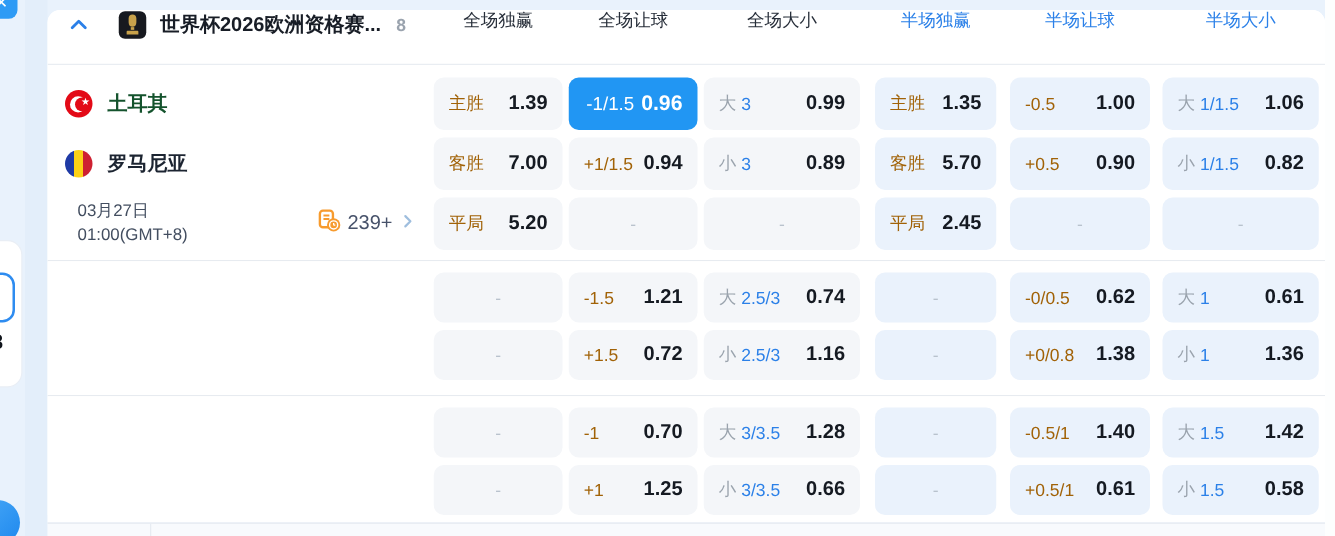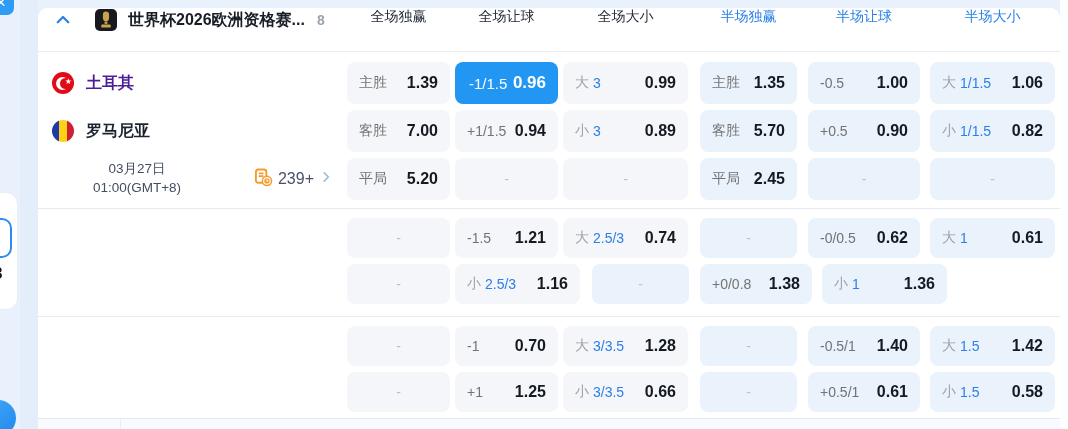--- a/index.html
+++ b/index.html
@@ -59,43 +59,43 @@
   .sep { height:1px; background:#e7ebf0; }
   .row { display:flex; align-items:stretch; margin-bottom:6px; }
   .g1 .row { height:42px; }
   .g2 .row, .g3 .row { height:40px; }
   .row:last-child { margin-bottom:0; }
 
   
   .cell { border-radius:8px; display:flex; align-items:center; font-size:14px; }
   .ft { background:#f4f6f9; }
   .ht { background:#eaf2fc; }
-  .lb { color:#737373; padding-left:12px; white-space:nowrap; }
+  .lb { color:#a16207; padding-left:12px; white-space:nowrap; }
   .pre { color:#9aa3ad; padding-left:12px; }
   .line { color:#2b80e8; margin-left:4px; white-space:nowrap; }
   .val { margin-left:auto; padding-right:12px; font-weight:700; font-size:16px; color:#151a22; white-space:nowrap; }
   .cell.sel { background:#2196f3; }
   .cell.sel .lb { color:#fff; font-size:15px; padding-left:14px; }
   .cell.sel .val { color:#fff; font-size:17px; }
   .cell.dash { justify-content:center; }
   .cell.dash span { color:#b9c2cd; font-size:14px; }
 
   
   .team { padding-left:14px; gap:12px; }
   .team-name { font-size:16px; font-weight:700; }
-  .team-name.home { color:#4c1d95; }
+  .team-name.home { color:#14532d; }
   .team-name.away { color:#1c2431; }
   .flag { width:22px; height:22px; border-radius:50%; position:relative; overflow:hidden; flex:none; }
   .flag-tr { background:#e30a17; }
   .flag-tr .cres1 { position:absolute; left:4px; top:4.5px; width:13px; height:13px; border-radius:50%; background:#fff; }
   .flag-tr .cres2 { position:absolute; left:7.5px; top:5.5px; width:11px; height:11px; border-radius:50%; background:#e30a17; }
   .flag-tr .star { position:absolute; right:2px; top:6px; color:#fff; font-size:8px; line-height:1; }
   .flag-ro { background:linear-gradient(90deg,#1f3aa5 0 34%,#fcd116 34% 66%,#ce2031 66%); }
 
-  .meta-date { margin-left:24px; width:150px; text-align:center; color:#434e60; font-size:13.5px; line-height:1.4; }
+  .meta-date { margin-left:24px; width:150px; text-align:left; color:#434e60; font-size:13.5px; line-height:1.4; }
   .markets { margin-left:auto; margin-right:14px; display:flex; align-items:center; gap:5px; }
   .markets .cnt { color:#47526a; font-size:16px; }
 </style>
 </head>
 <body>
 
 <div class="page-bg"></div>
 <div class="left-substrip"></div>
 
 <div class="close-frag">
@@ -283,20 +283,24 @@
           <span class="pre">大</span>
           <span class="line">1</span>
           <span class="val">0.61</span>
         </div>
     </div>
     <div class="row">
       <div class="c-label"></div>
       <div class="cell ft dash c1">
           <span>-</span>
         </div>
+      <div class="cell ft c2">
+          <span class="lb">+1.5</span>
+          <span class="val">0.72</span>
+        </div>
       <div class="cell ft c3">
           <span class="pre">小</span>
           <span class="line">2.5/3</span>
           <span class="val">1.16</span>
         </div>
       <div class="cell ht dash c4">
           <span>-</span>
         </div>
       <div class="cell ht c5">
           <span class="lb">+0/0.8</span>

